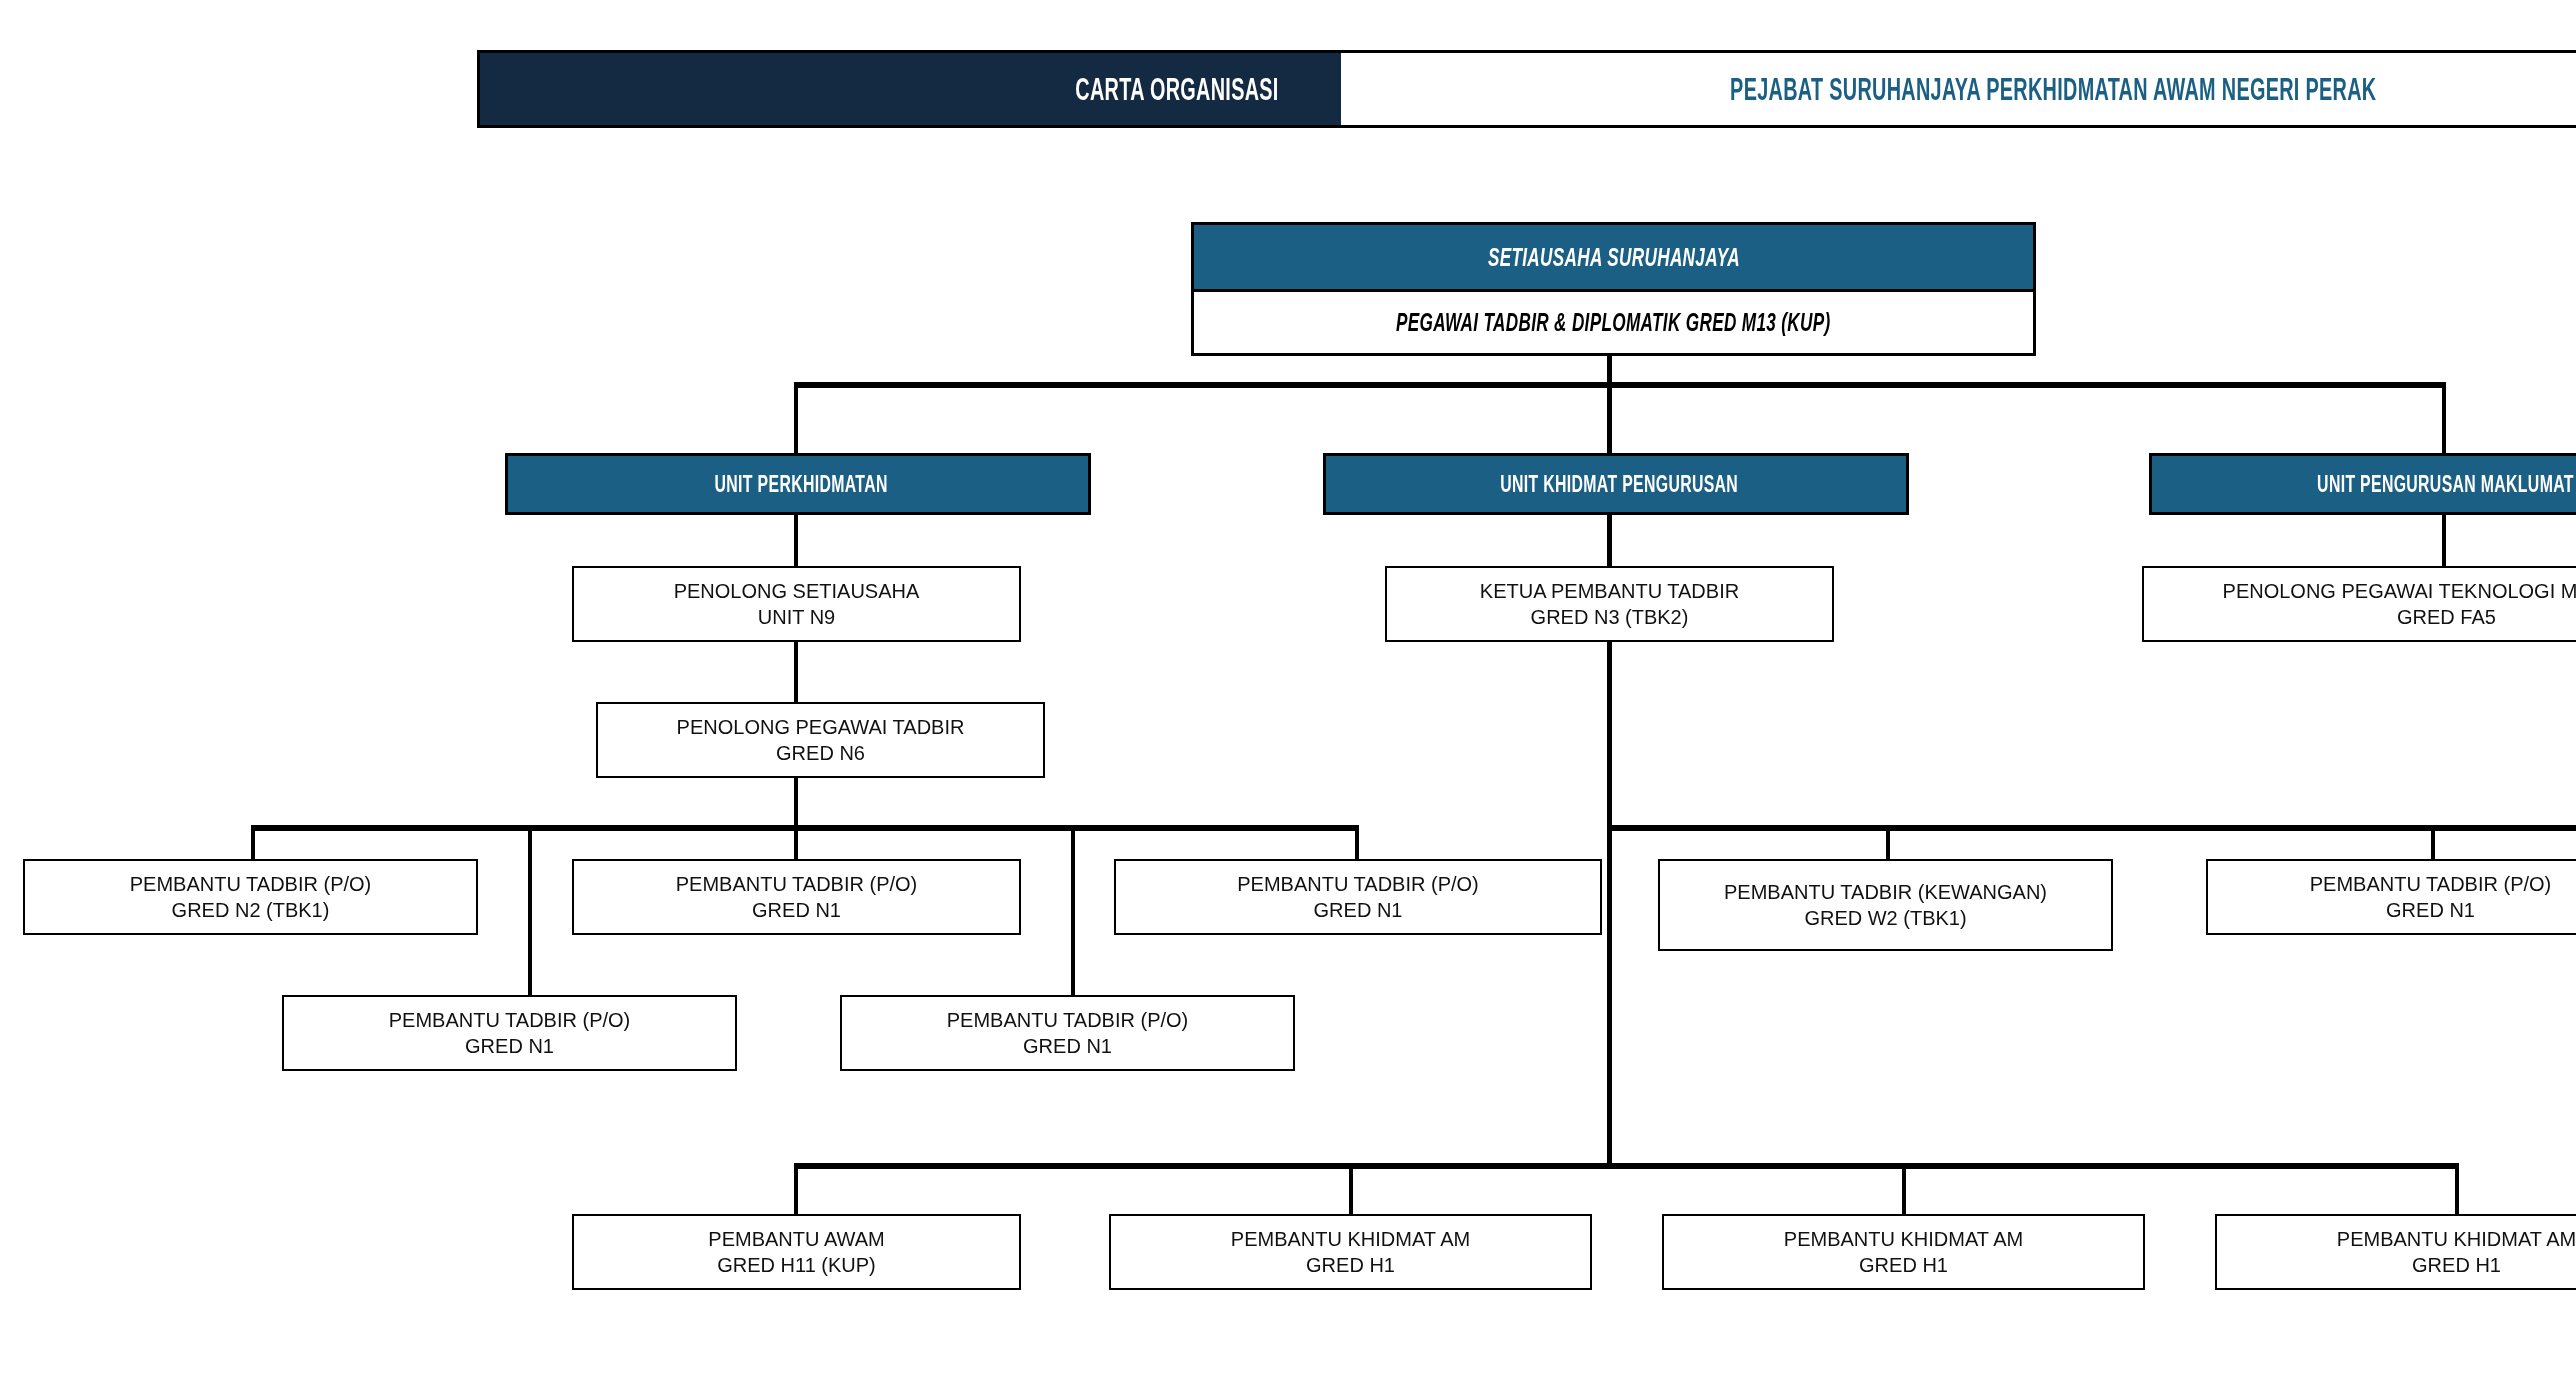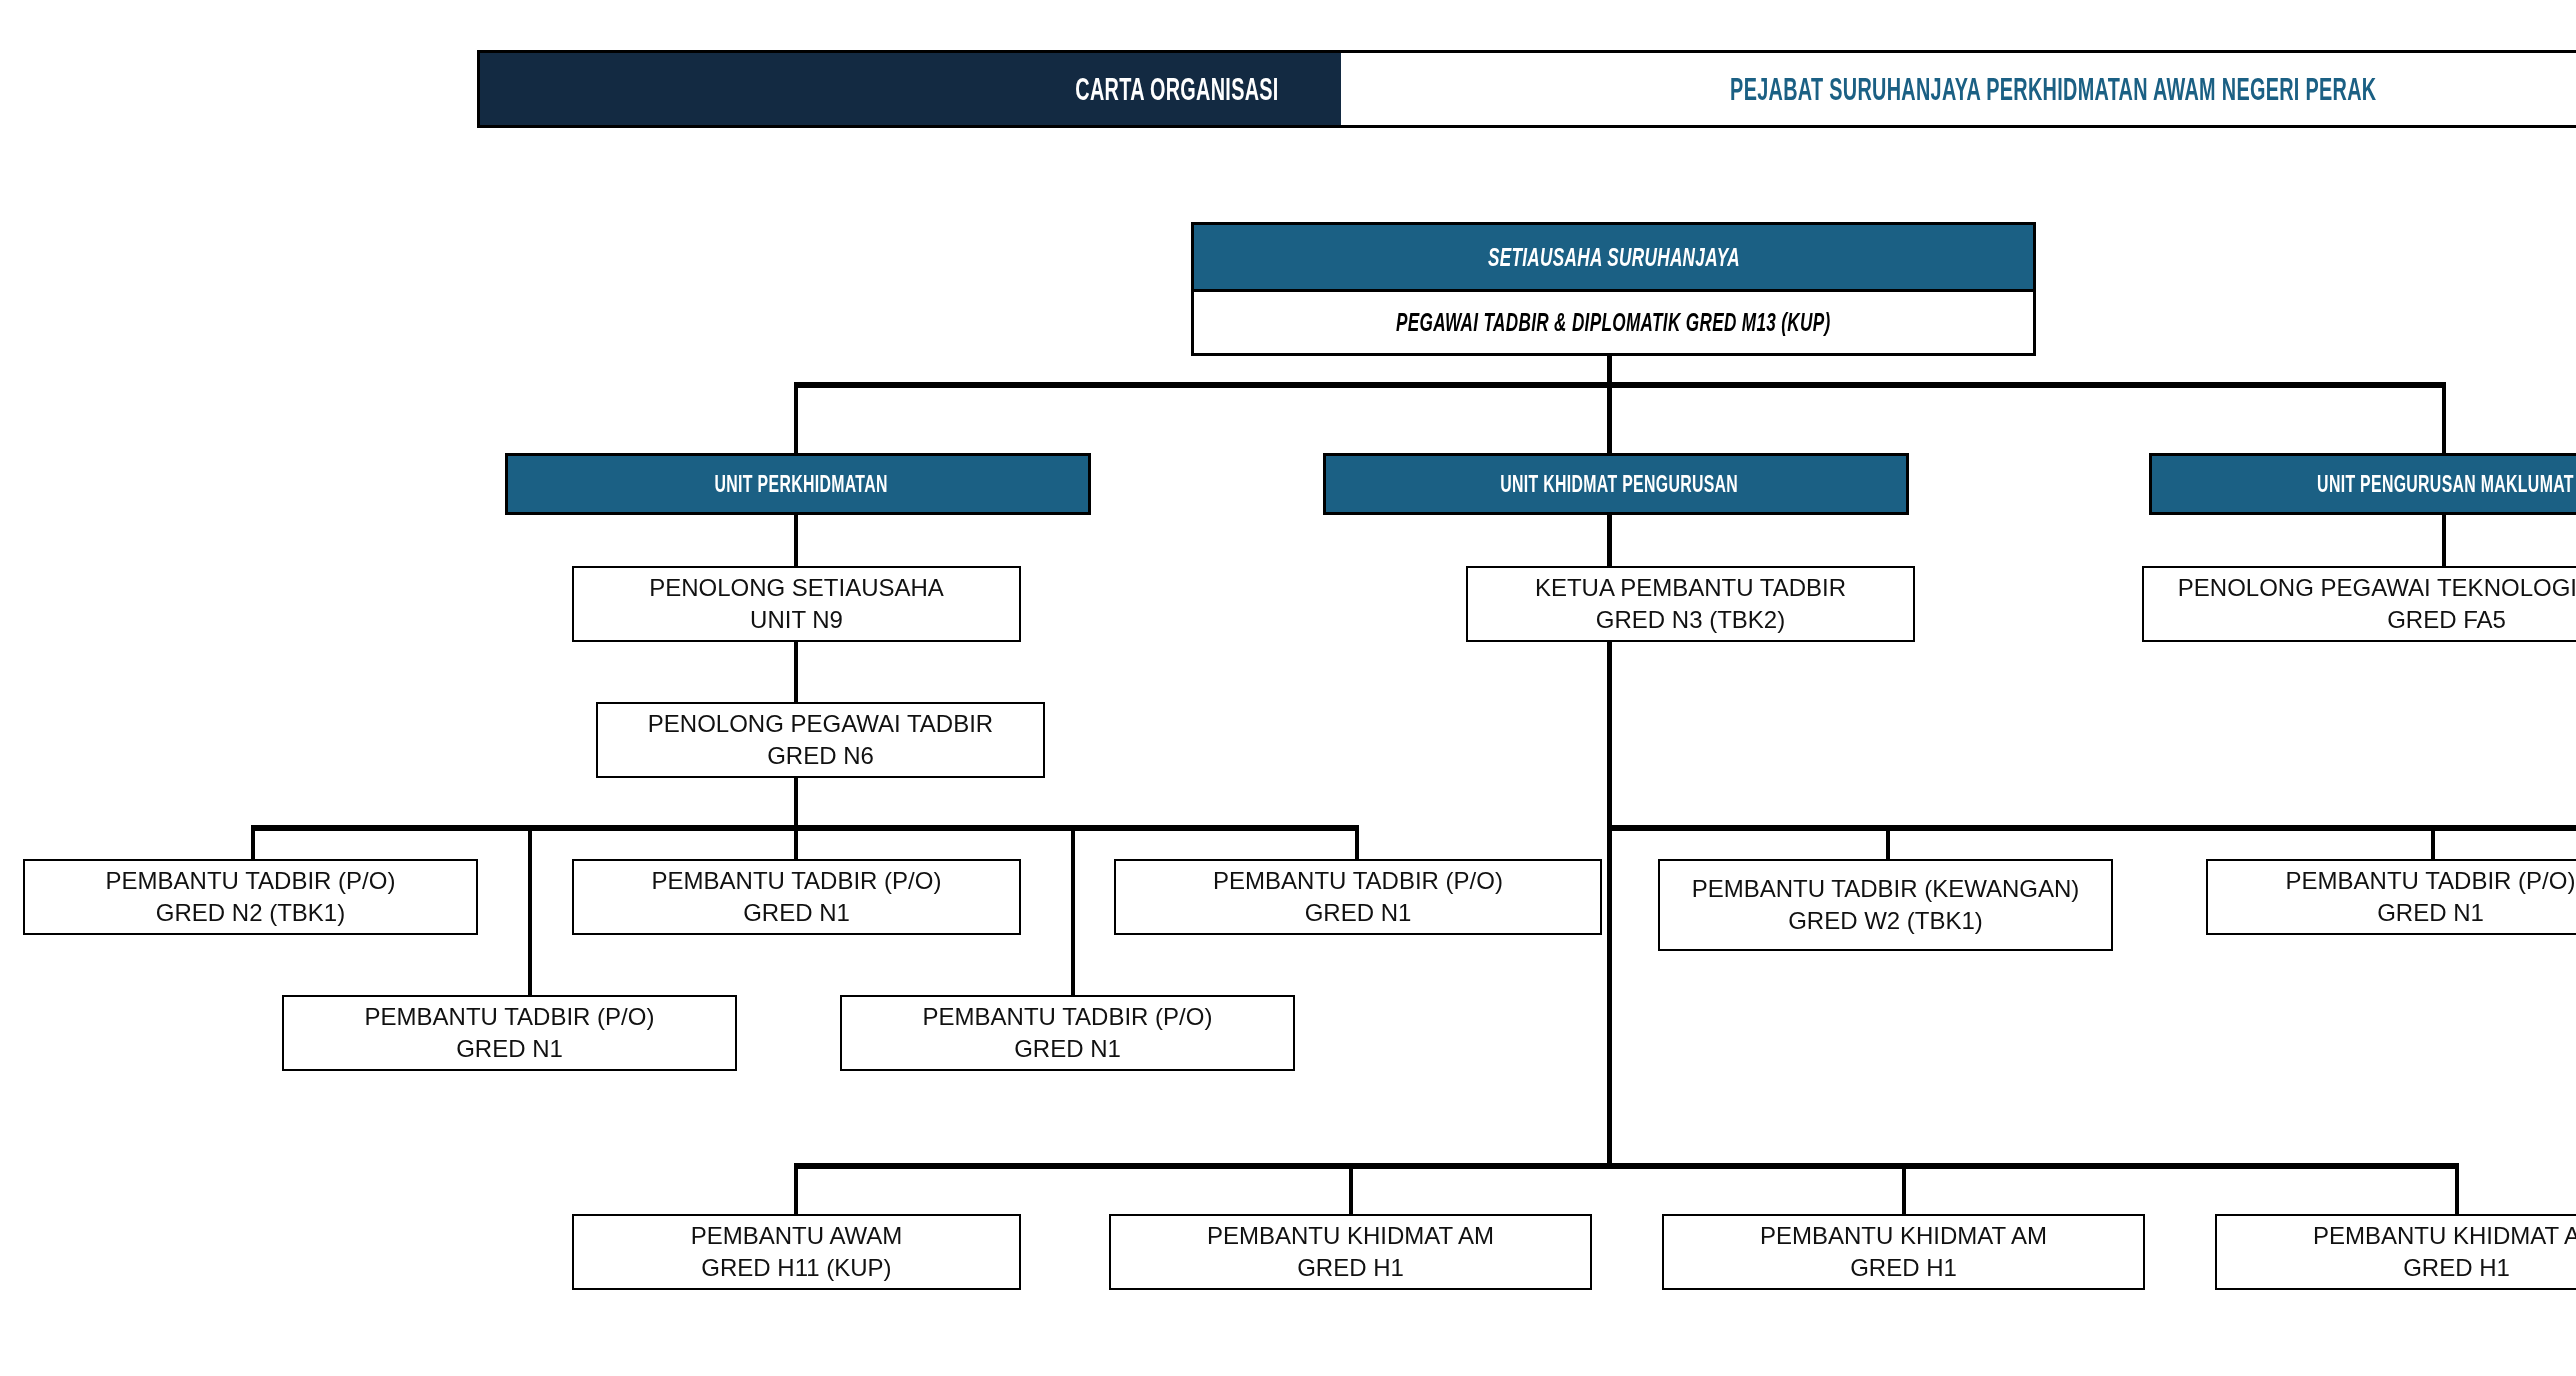--- a/index.html
+++ b/index.html
@@ -77,21 +77,21 @@
     border: 2.6px solid #000000;
     background: #ffffff;
     display: flex;
     flex-direction: column;
     align-items: center;
     justify-content: center;
     text-align: center;
   }
   .node-line {
     color: #111111;
-    font-size: 24px;
+    font-size: 20px;
     line-height: 1.32;
     white-space: nowrap;
     font-weight: normal;
   }
 
   
   .root-box {
     position: absolute;
     box-sizing: border-box;
     border: 3.1px solid #000000;
@@ -199,21 +199,21 @@
 
   <div class="line" style="left:794px; top:515px; width:3.6px; height:52px;"></div>
   <div class="line" style="left:1607px; top:515px; width:4.6px; height:52px;"></div>
   <div class="line" style="left:2442px; top:515px; width:3.6px; height:52px;"></div>
 
   <div class="node" style="left:572px; top:566px; width:449px; height:76px;">
     <span class="node-line">PENOLONG SETIAUSAHA</span>
     <span class="node-line">UNIT N9</span>
   </div>
 
-  <div class="node" style="left:1466px; top:566px; width:449px; height:76px;">
+  <div class="node" style="left:1385px; top:566px; width:449px; height:76px;">
     <span class="node-line">KETUA PEMBANTU TADBIR</span>
     <span class="node-line">GRED N3 (TBK2)</span>
   </div>
 
   <div class="node" style="left:2142px; top:566px; width:609px; height:76px;">
     <span class="node-line">PENOLONG PEGAWAI TEKNOLOGI MAKLUMAT</span>
     <span class="node-line">GRED FA5</span>
   </div>
 
   <div class="line" style="left:794px; top:642px; width:3.6px; height:62px;"></div>

